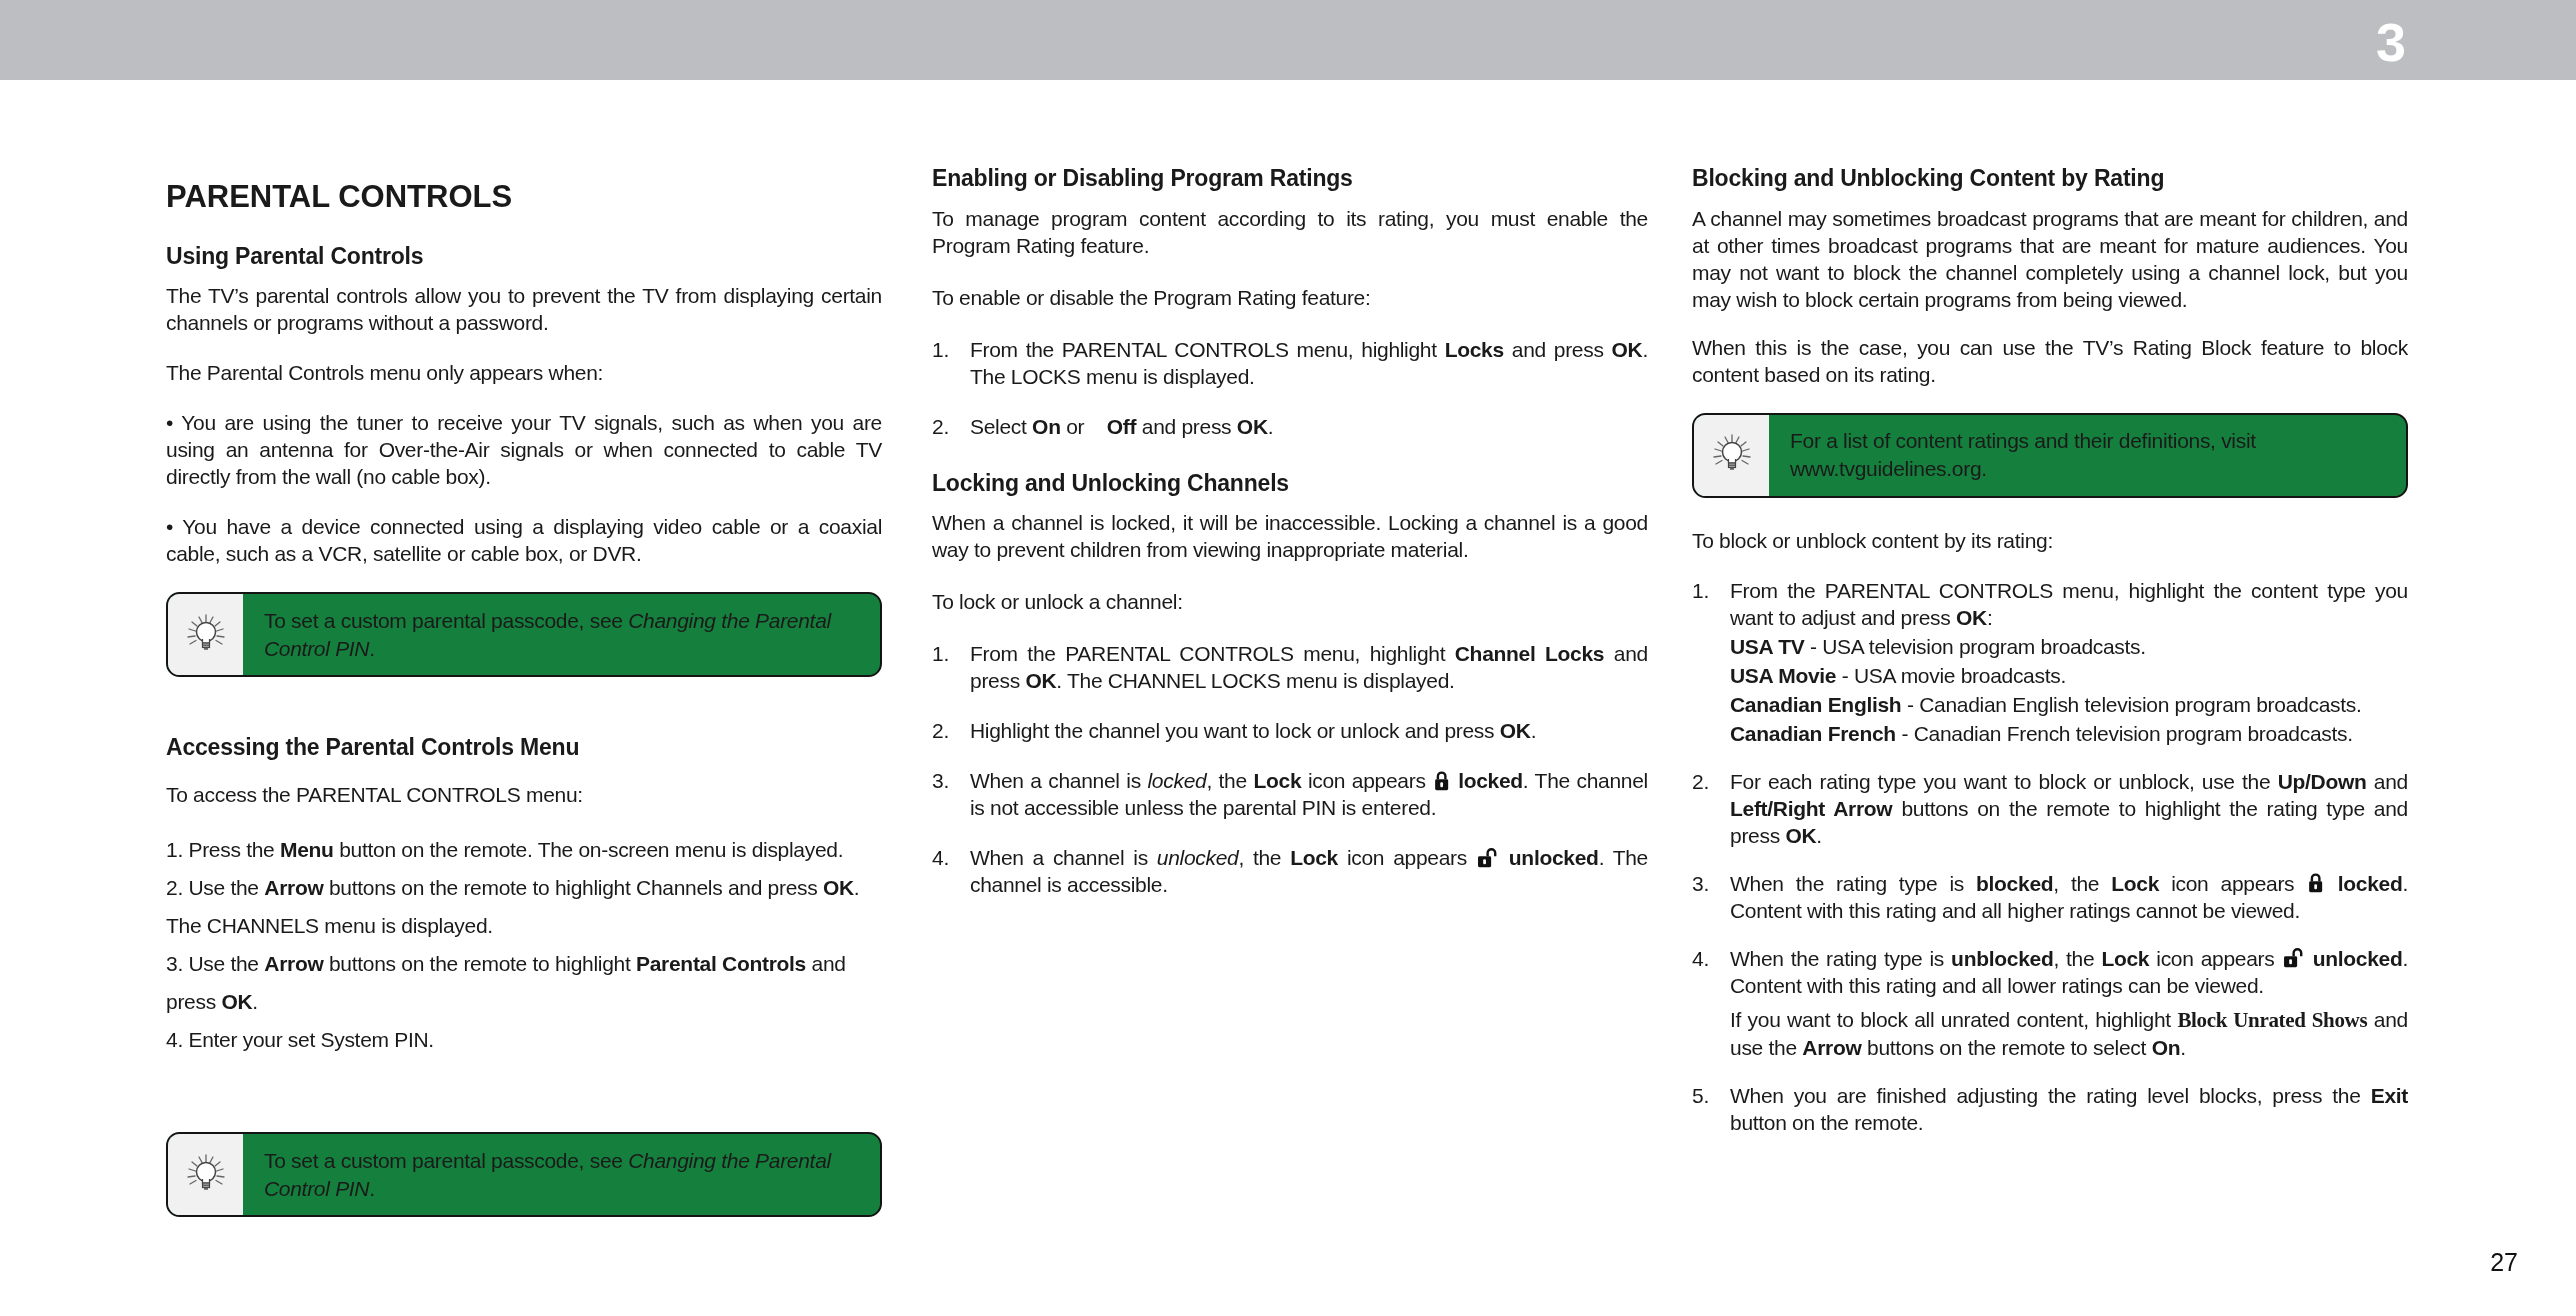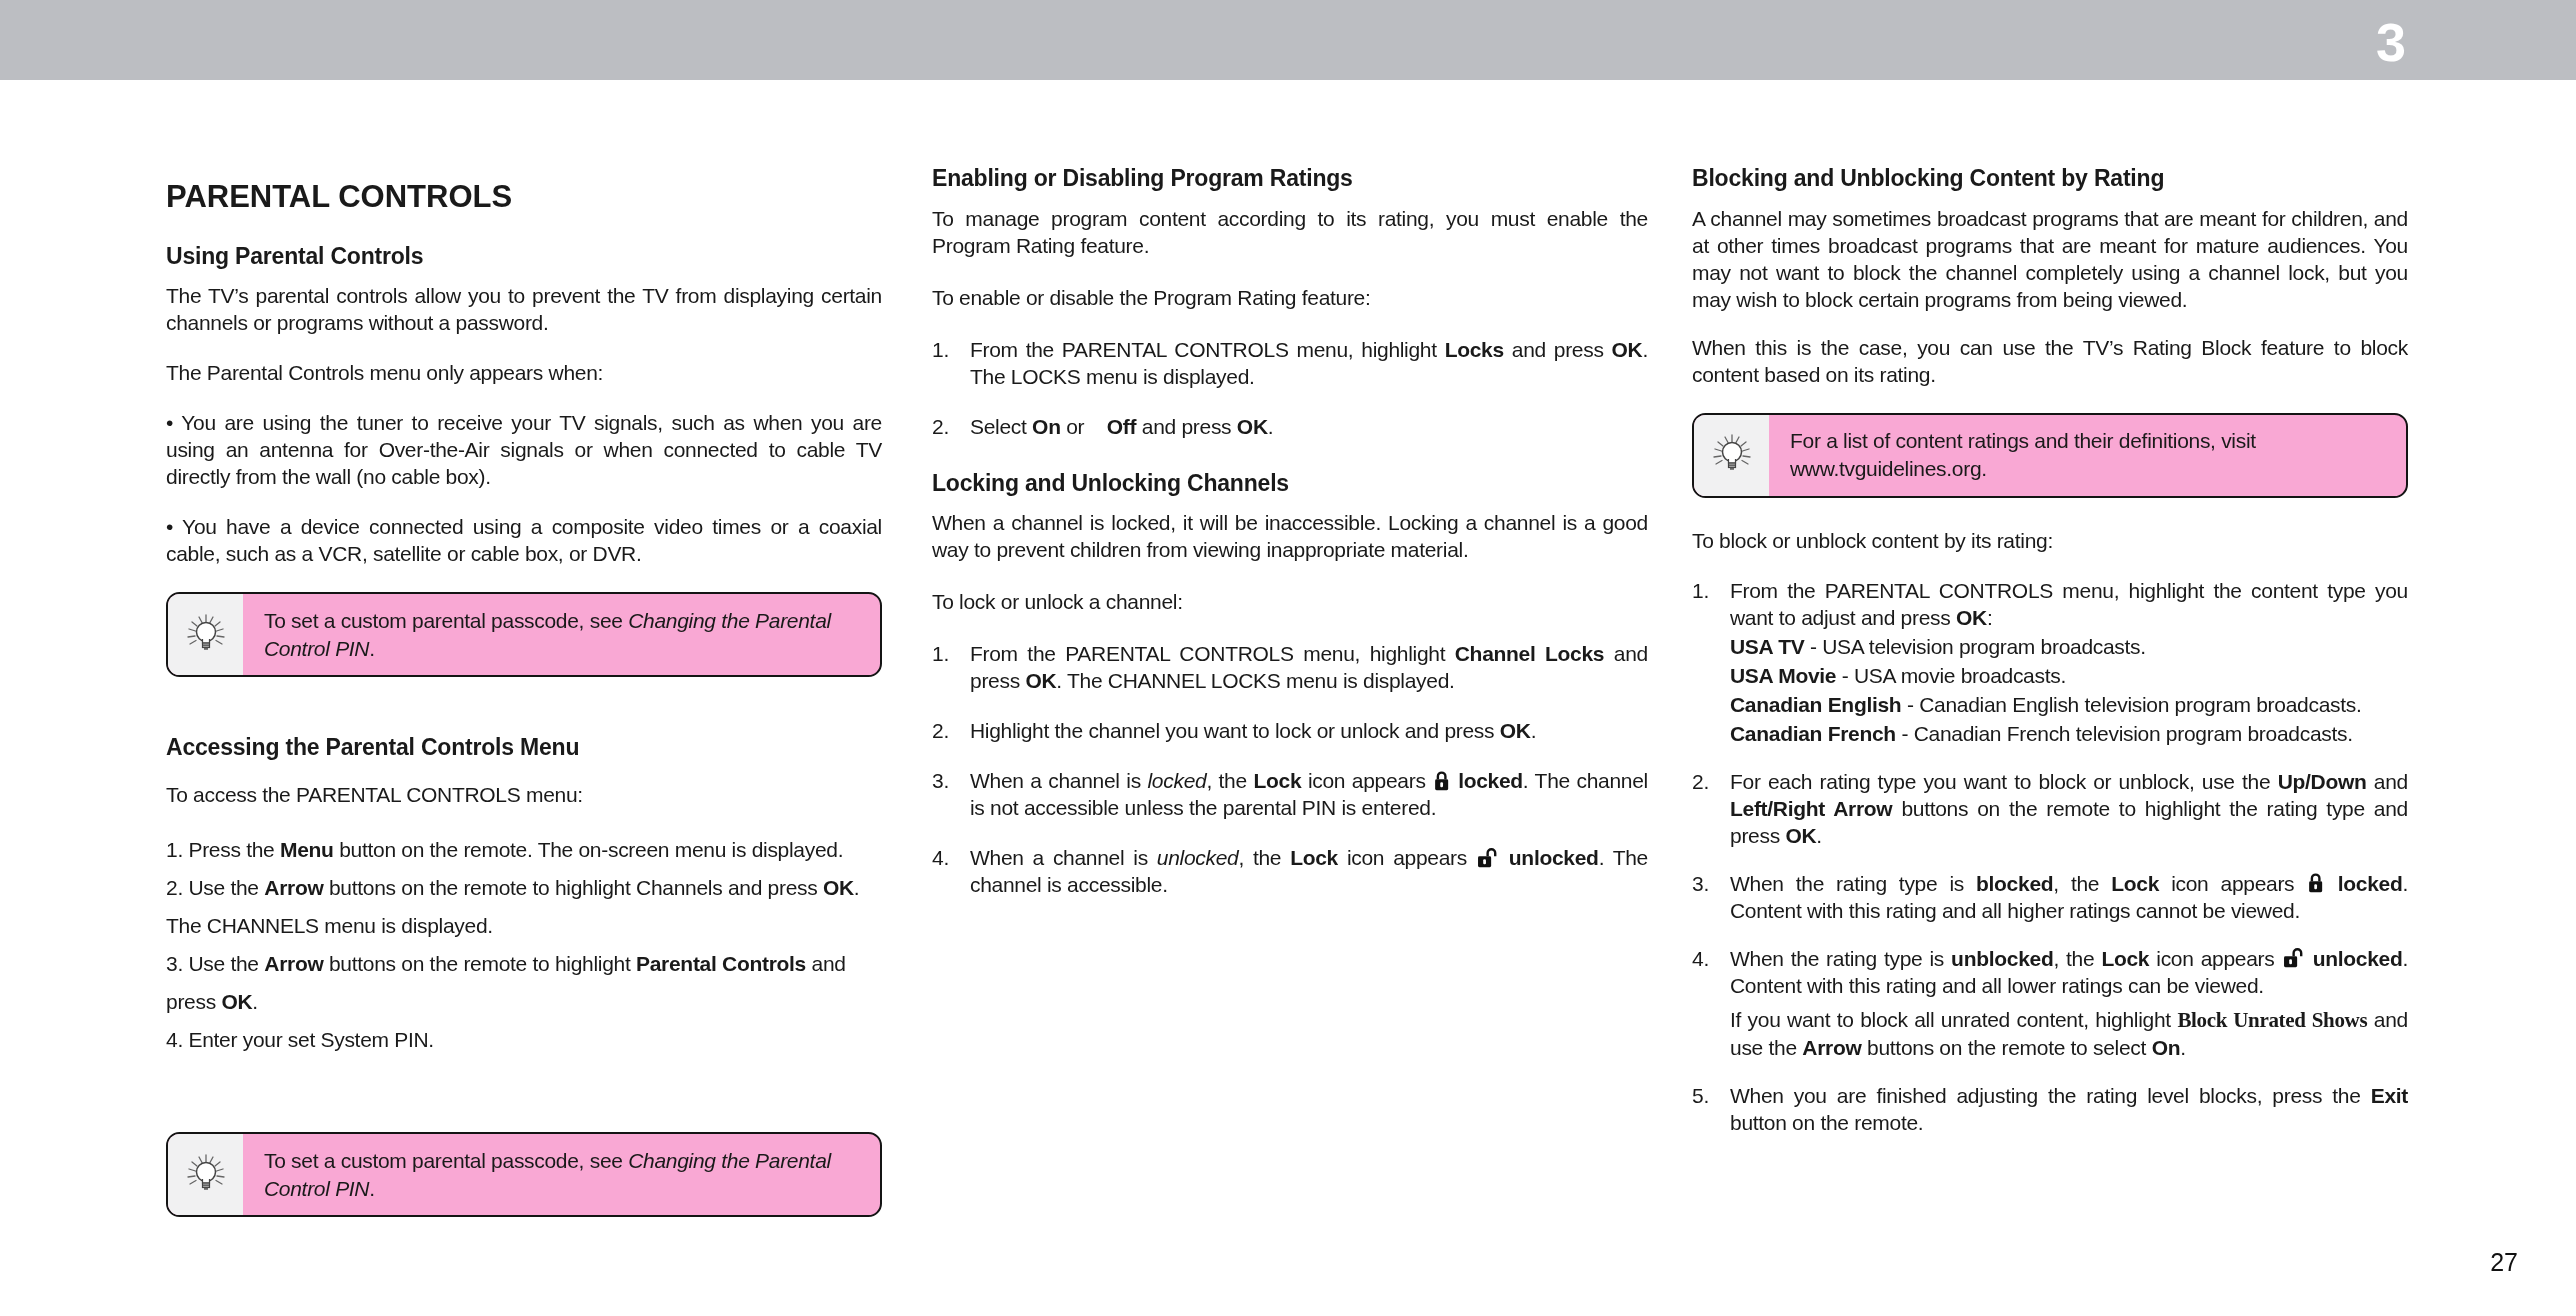--- a/index.html
+++ b/index.html
@@ -16,21 +16,21 @@
   p{margin:0;}
   .just{text-align:justify;}
   .page-title{font-size:31px;line-height:37px;font-weight:700;letter-spacing:0;margin:13.5px 0 0 0;}
   .subhead{font-size:23px;line-height:29px;font-weight:700;letter-spacing:-0.2px;margin:27px 0 0 0;}
   .subhead.first{margin-top:0;}
   .mt12{margin-top:11.6px;} .mt20{margin-top:19.3px;} .mt22{margin-top:21px;}
   .mt24{margin-top:23px;} .mt26{margin-top:25px;} .mt30{margin-top:29px;} .mt58{margin-top:56px;}
   .loose{margin-top:23px;}
   .loose p{line-height:38px;}
   .tipbox{box-sizing:border-box;display:flex;width:100%;min-height:85px;border:2.9px solid #141414;
-        border-radius:13.5px;overflow:hidden;background:#f9a8d4;margin-top:25px;}
+        border-radius:13.5px;overflow:hidden;background:#15803d;margin-top:25px;}
   .tip-icon-cell{flex:0 0 75px;background:#f1f1f2;display:flex;align-items:center;justify-content:center;}
   .tip-body{flex:1;display:flex;align-items:center;padding:11.6px 21px;font-size:21px;line-height:28px;}
   .tip2abs{position:absolute;left:0;top:968px;margin-top:0;}
   .bulb{width:44px;height:46px;}
   .step{display:flex;align-items:flex-start;}
   .step .num{flex:0 0 38px;}
   .step .body{flex:1;min-width:0;}
   .step .body .step-text{text-align:justify;}
   .sub{margin-top:2px;text-align:left;}
   .extra{margin-top:7.7px;text-align:justify;}
@@ -72,21 +72,21 @@
     <div class="chapter-number">3</div>
   </div>
 
   <div class="col col-left">
     <h1 class="page-title">PARENTAL CONTROLS</h1>
 
     <h2 class="subhead">Using Parental Controls</h2>
     <p class="just mt12">The TV’s parental controls allow you to prevent the TV from displaying certain channels or programs without a password.</p>
     <p class="mt24">The Parental Controls menu only appears when:</p>
     <p class="just mt24">• You are using the tuner to receive your TV signals, such as when you are using an antenna for Over-the-Air signals or when connected to cable TV directly from the wall (no cable box).</p>
-    <p class="just mt24">• You have a device connected using a composite video times or a coaxial cable, such as a VCR, satellite or cable box, or DVR.</p>
+    <p class="just mt24">• You have a device connected using a displaying video cable or a coaxial cable, such as a VCR, satellite or cable box, or DVR.</p>
 
     <div class="tipbox">
       <div class="tip-icon-cell">
         <svg class="bulb" viewBox="0 0 44 46">
             <use href="#bulb-art"></use>
           </svg>
       </div>
       <div class="tip-body">
           <p><span>To set a custom parental passcode, see </span><span style="font-style: italic;">Changing the Parental Control PIN</span><span>.</span></p>
         </div>

